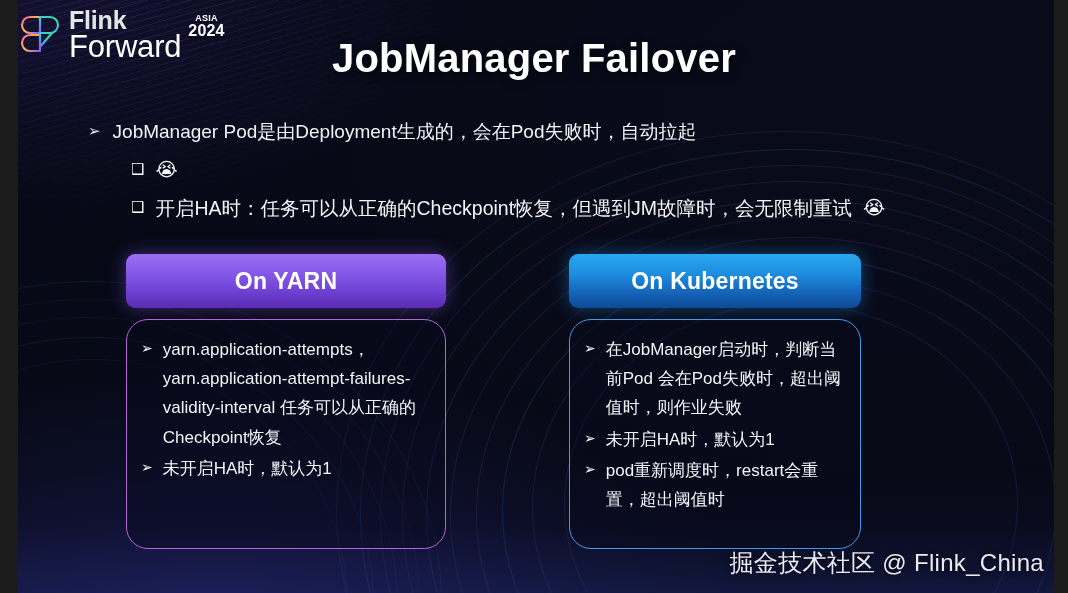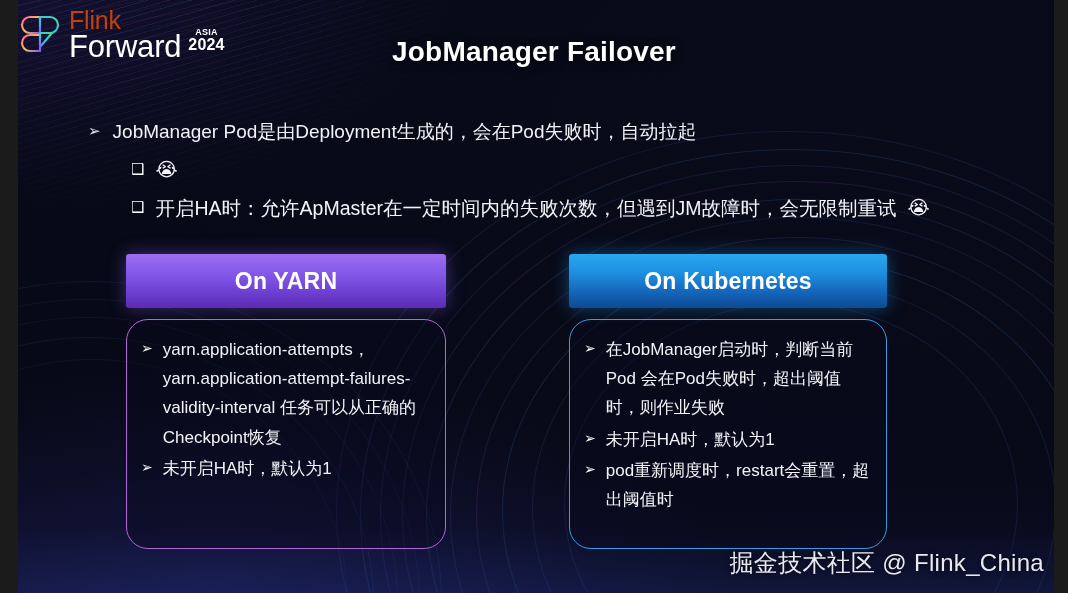--- a/index.html
+++ b/index.html
@@ -54,46 +54,46 @@
 
   
   .bottom-glow{position:absolute;left:0;right:0;bottom:0;height:120px;
     background:linear-gradient(to top, rgba(40,55,150,.30) 0%, rgba(25,30,90,.10) 55%, rgba(0,0,0,0) 100%);}
 
   
   .logo{position:absolute;left:20px;top:8px;display:flex;align-items:center;gap:9px;z-index:20;}
   .logo-mark{width:40px;height:42px;flex:0 0 auto;}
   .logo-text{display:flex;align-items:flex-start;gap:7px;}
   .logo-words{display:flex;flex-direction:column;line-height:.96;}
-  .logo-words .l1{font-size:25px;color:#c2410c;font-weight:400;letter-spacing:-.2px;}
+  .logo-words .l1{font-size:25px;color:#e5e5e5;font-weight:700;letter-spacing:-.2px;}
   .logo-words .l2{font-size:31px;color:#fff;font-weight:400;letter-spacing:-.2px;}
-  .logo-badge{display:flex;flex-direction:column;align-items:center;margin-top:20px;line-height:1.02;}
+  .logo-badge{display:flex;flex-direction:column;align-items:center;margin-top:6px;line-height:1.02;text-decoration:underline;}
   .logo-badge .asia{font-size:9px;color:#fff;font-weight:700;letter-spacing:.3px;}
   .logo-badge .yr{font-size:16px;color:#fff;font-weight:700;letter-spacing:.2px;}
 
   
   .title{position:absolute;left:0;right:0;top:36px;text-align:center;z-index:20;
-    font-size:28px;font-weight:700;color:#ffffff;letter-spacing:.2px;
+    font-size:40px;font-weight:700;color:#ffffff;letter-spacing:.2px;
     text-shadow:0 2px 10px rgba(0,0,0,.6);}
 
   
   .bullets{position:absolute;left:88px;top:120px;right:60px;z-index:20;}
   .b1{display:flex;align-items:flex-start;gap:12px;color:#f2f2f6;font-size:19px;line-height:1.25;}
   .b1 .mk{font-size:15px;color:#e8e8f0;line-height:1.45;}
   .b2row{display:flex;align-items:flex-start;gap:11px;color:#f4f4f8;font-size:19.5px;
          line-height:1.3;margin-left:43px;margin-top:14px;}
   .b2row .mk{font-size:15px;line-height:1.45;color:#ffffff;}
   .emo{font-size:19px;}
 
   
   .col{position:absolute;z-index:20;}
   .col.left{left:126px;top:254px;width:320px;}
-  .col.right{left:569px;top:254px;width:318px;}
-
-  .cap{height:54px;border-radius:3px;display:flex;align-items:center;justify-content:center;
+  .col.right{left:569px;top:254px;width:292px;}
+
+  .cap{height:54px;border-radius:9px;display:flex;align-items:center;justify-content:center;
        font-size:23px;font-weight:700;color:#ffffff;letter-spacing:.2px;}
   .cap.yarn{background:linear-gradient(to bottom,#9b6ef0 0%,#8257e8 38%,#6d3fd0 72%,#5b2bb4 100%);
             box-shadow:0 0 18px rgba(130,87,232,.45);}
   .cap.k8s{background:linear-gradient(to bottom,#2aa7ef 0%,#1d8fe0 35%,#1464b8 72%,#0d4a93 100%);
            box-shadow:0 0 18px rgba(29,143,224,.45);}
 
   .box{margin-top:11px;border-radius:22px;padding:15px 12px 15px 14px;
        background:rgba(10,10,28,.35);}
   .box.yarn{border:1.6px solid #b564d8;min-height:198px;}
   .box.k8s{border:1.6px solid #3d9be8;min-height:198px;}
@@ -180,21 +180,21 @@
       <span>JobManager Pod是由Deployment生成的，会在Pod失败时，自动拉起</span>
     </div>
 
     <div class="b2row">
       <span class="mk">❑</span>
       <span class="emo">😭</span>
     </div>
 
     <div class="b2row">
       <span class="mk">❑</span>
-      <span>开启HA时：允许ApMaster在一定时间内的失败次数，但遇到JM故障时，会无限制重试</span>
+      <span>开启HA时：任务可以从正确的Checkpoint恢复，但遇到JM故障时，会无限制重试</span>
       <span class="emo">😭</span>
     </div>
   </div>
 
   <div class="col left">
     <div class="cap yarn">On YARN</div>
     <div class="box yarn">
       <div class="item">
         <span class="mk">➢</span>
         <span class="tx">yarn.application-attempts，yarn.application-attempt-failures-validity-interval 任务可以从正确的Checkpoint恢复</span>

